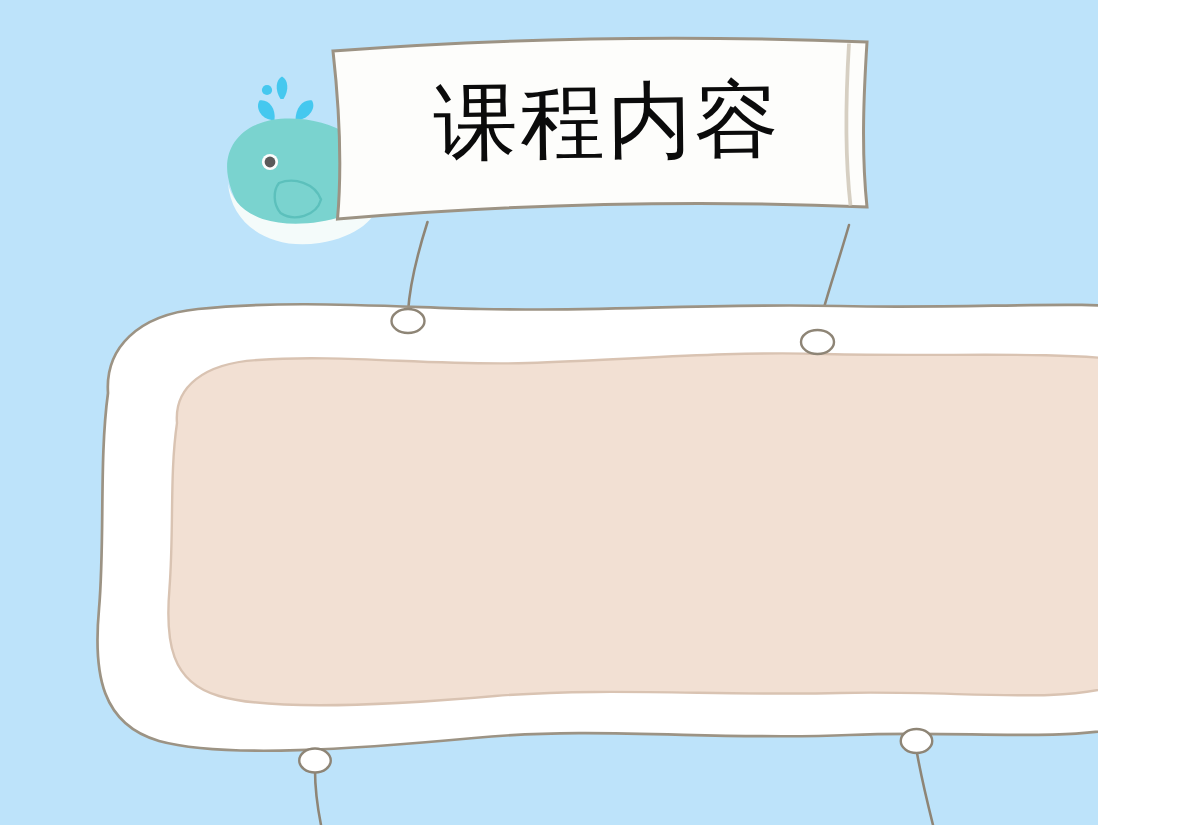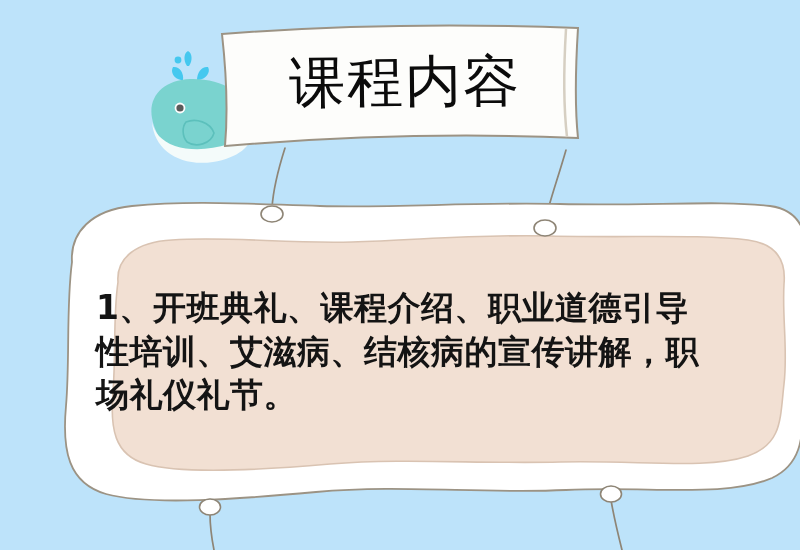--- a/index.html
+++ b/index.html
@@ -7,21 +7,21 @@
     padding: 0;
   }
   body {
     width: 800px;
     height: 550px;
     overflow: hidden;
     font-family: "Liberation Sans", sans-serif;
   }
   #slide {
     position: relative;
-    width: 800px;
+    width: 732px;
     height: 550px;
     background: #bde3fa;
     overflow: hidden;
   }
   #art {
     position: absolute;
     left: 0;
     top: 0;
     width: 800px;
     height: 550px;
@@ -154,15 +154,14 @@
     <g fill="#ffffff" stroke="#8e8576" stroke-width="1.6">
       <ellipse cx="272" cy="214" rx="11" ry="8"></ellipse>
       <ellipse cx="545" cy="228" rx="11" ry="8"></ellipse>
       <ellipse cx="210" cy="507" rx="10.5" ry="8"></ellipse>
       <ellipse cx="611" cy="494" rx="10.5" ry="8"></ellipse>
     </g>
   </svg>
 
   <div id="title-text">课程内容</div>
 
-  <div id="body-text">1、开班典礼、课程介绍、职业道德引导性培训、艾滋病、结核病的宣传讲解，职场礼仪礼节。</div>
 
 </div>
 
 </body></html>

